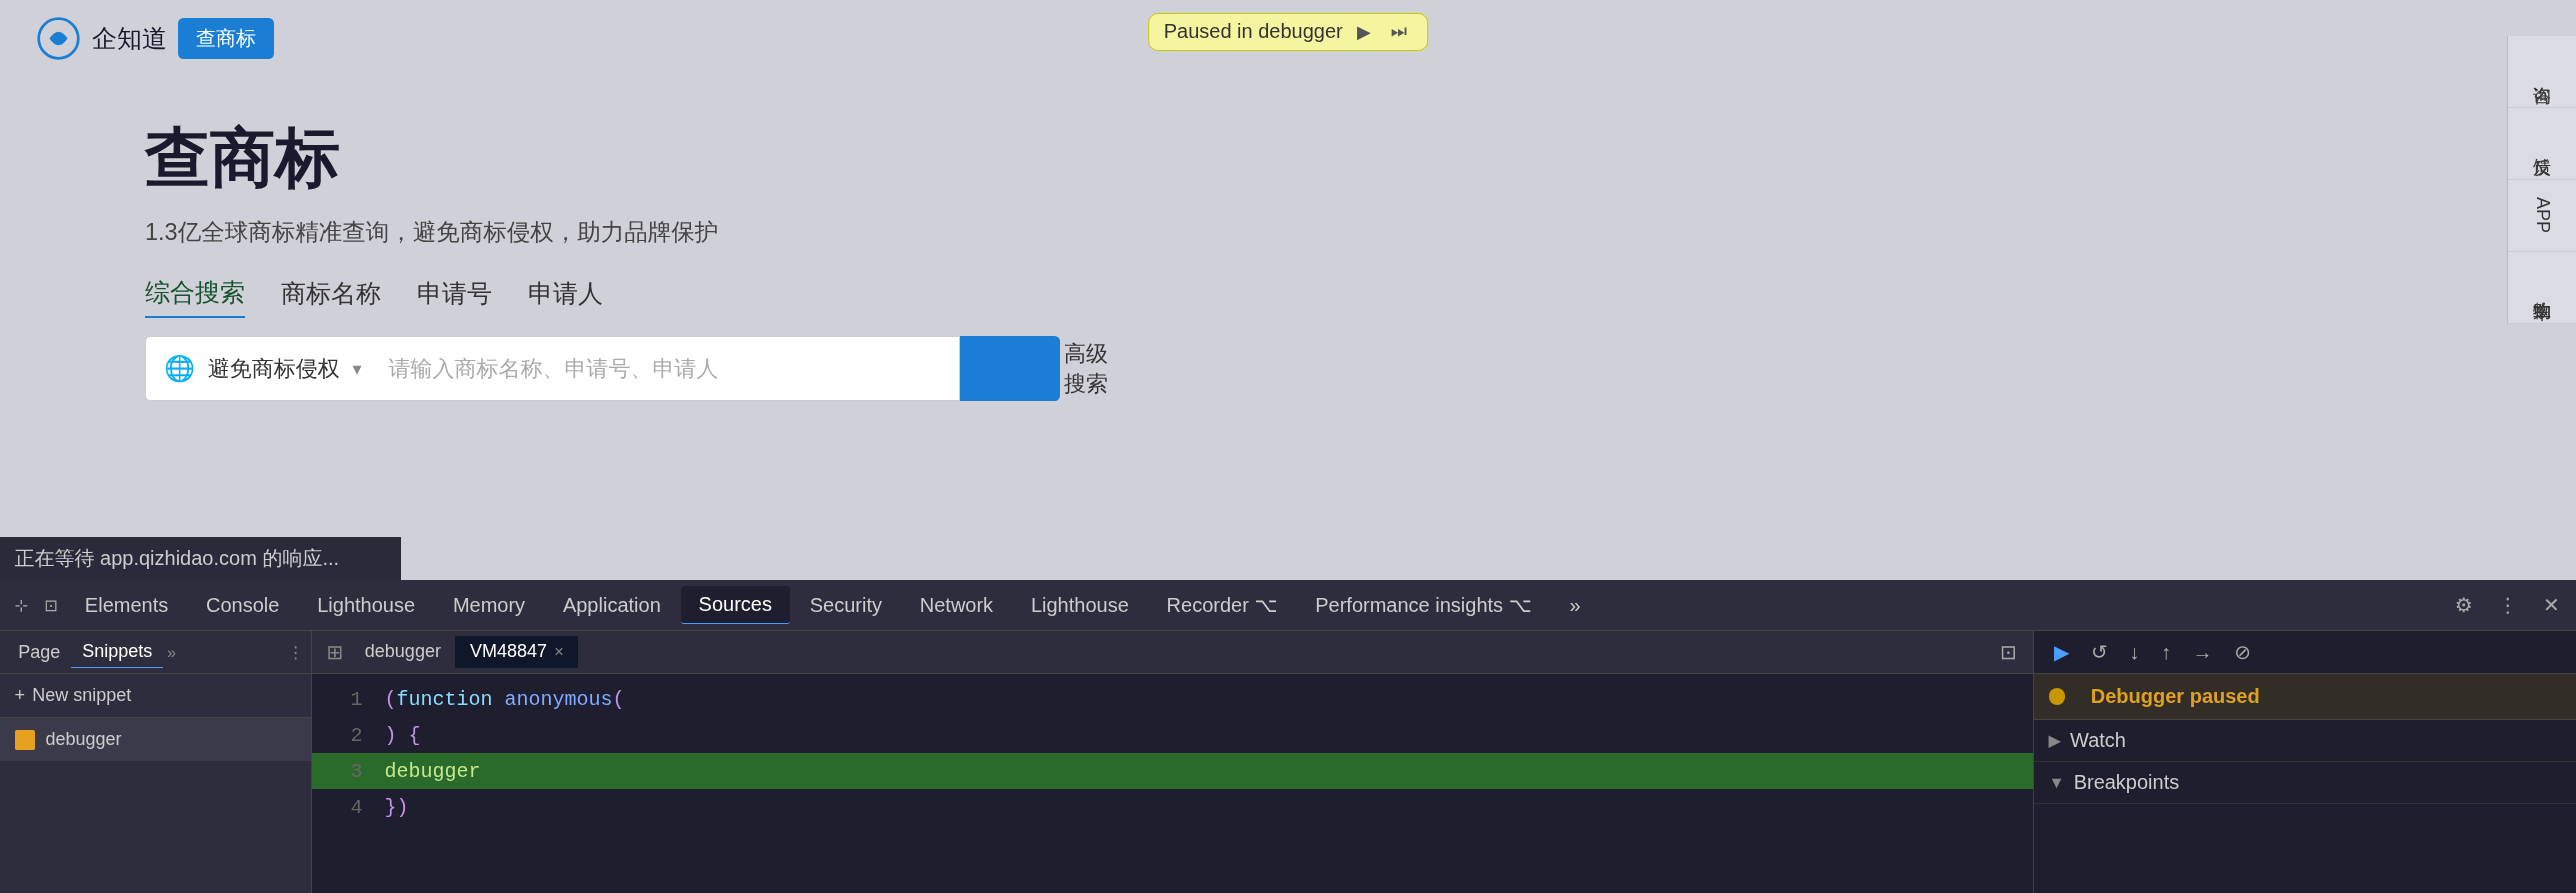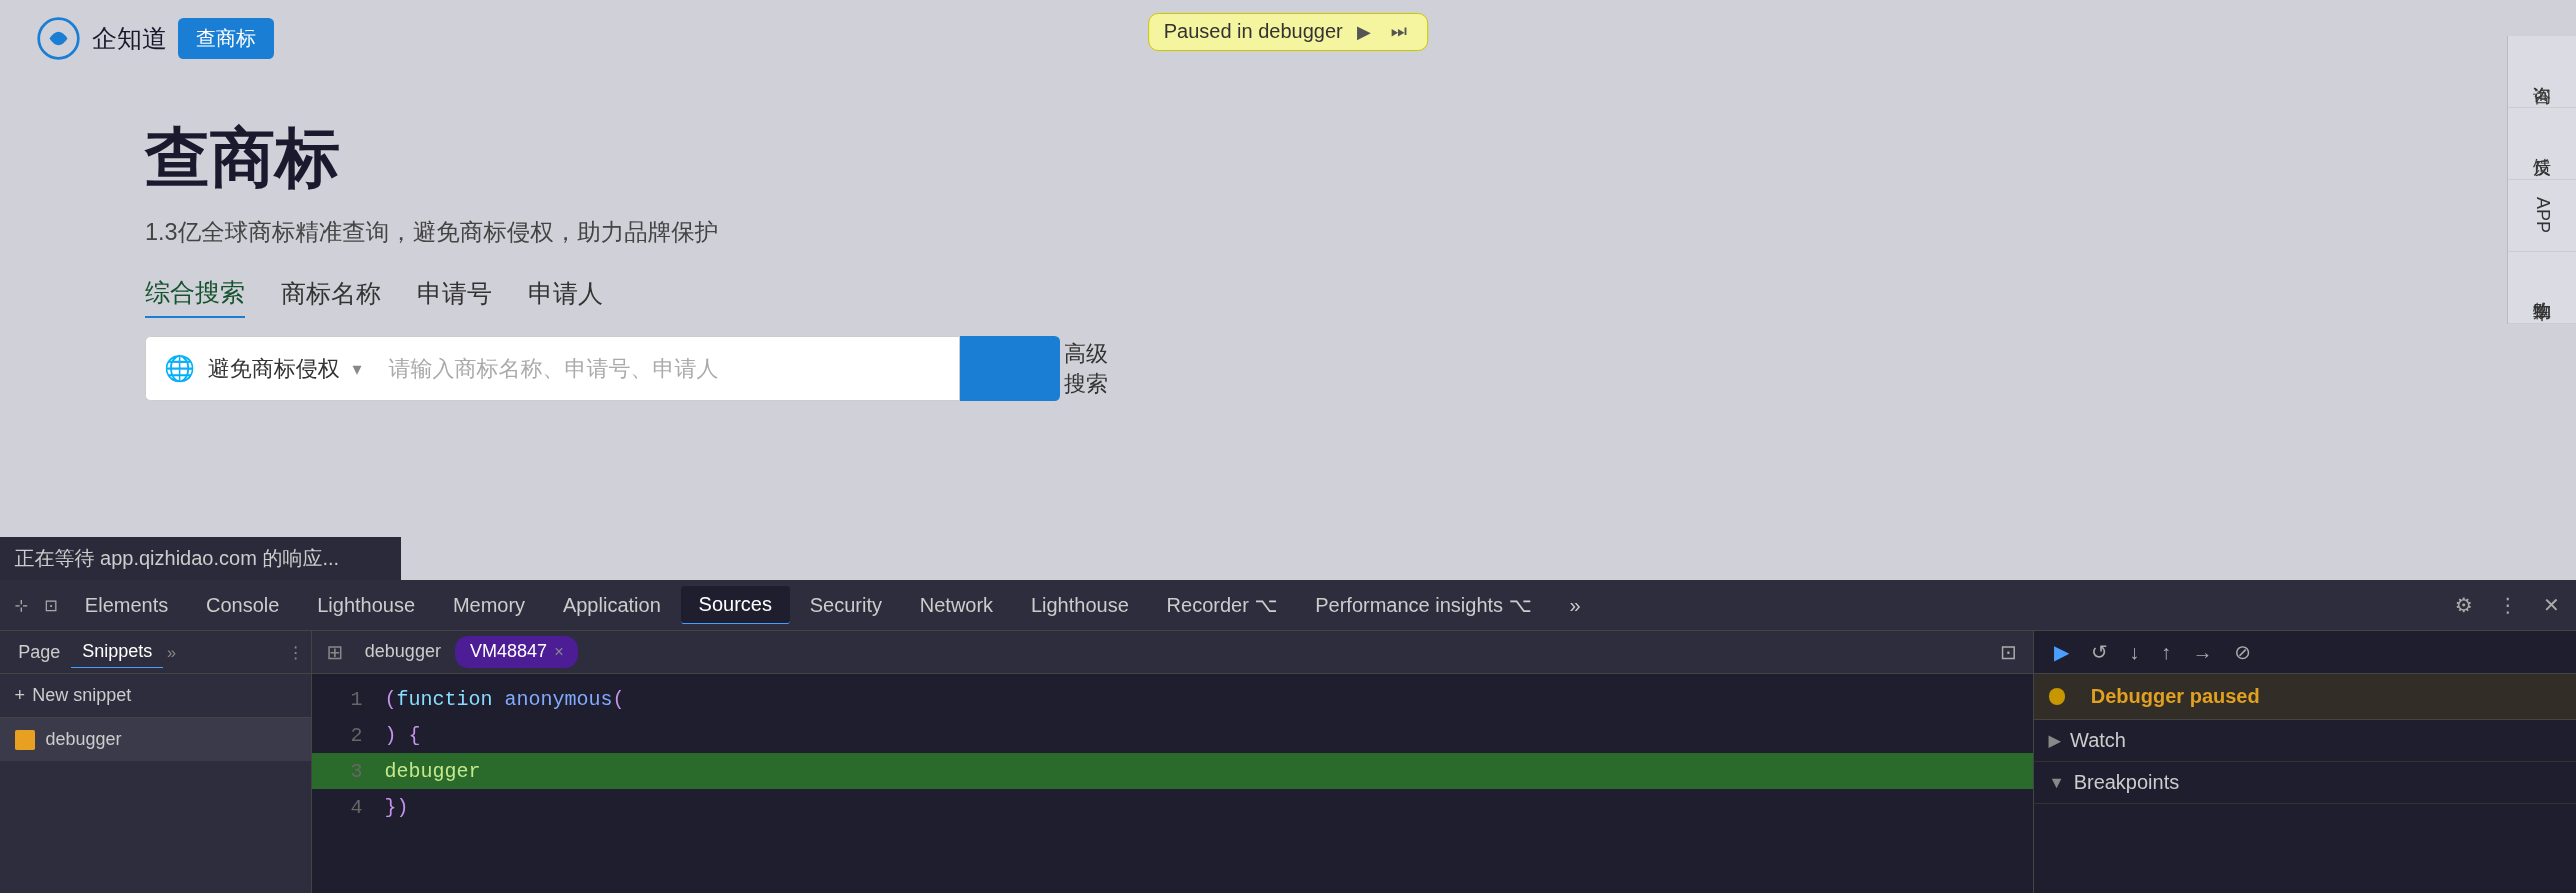--- a/index.html
+++ b/index.html
@@ -364,23 +364,22 @@
       gap: 7.2px;
       padding: 5.4px 14.5px;
       font-size: 18px;
       color: #ccc;
       background: none;
       border: none;
       cursor: pointer;
       border-bottom: 1.8px solid transparent;
     }
     .code-file-tab.active {
-      background: #4c1d95;
+      background: #0f172a;
       color: white;
-      border-radius: 13px;
     }
     .close-tab-btn {
       background: none;
       border: none;
       cursor: pointer;
       color: #888;
       font-size: 16.3px;
       line-height: 1;
     }
     .code-editor-tools {

